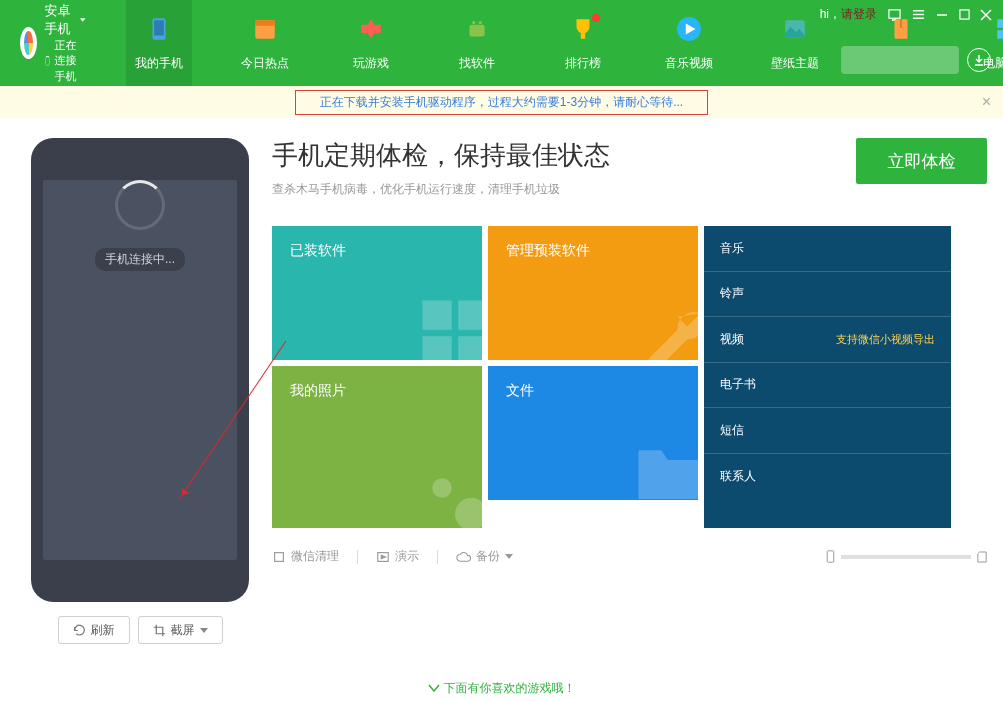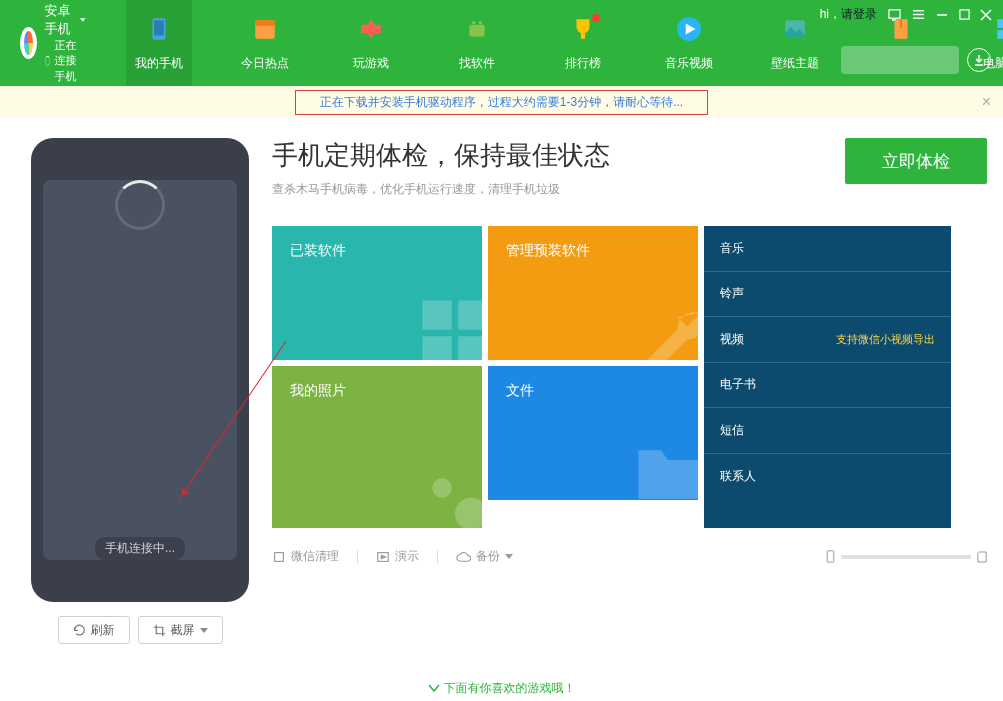--- a/index.html
+++ b/index.html
@@ -16,48 +16,48 @@
 .spinner-small { width: 10px; height: 10px; border: 1.5px solid rgba(255,255,255,0.3); border-top-color: #fff; border-radius: 50%; }
 
 .nav-tabs { display: flex; align-items: stretch; }
 .nav-tab { width: 66px; display: flex; flex-direction: column; align-items: center; justify-content: center; gap: 12px; color: #fff; font-size: 12px; cursor: pointer; position: relative; margin-left: 40px; }
 .nav-tab.active { background: #28a236; }
 .nav-icon { width: 28px; height: 28px; display: flex; align-items: center; justify-content: center; }
 .nav-icon svg { width: 26px; height: 26px; }
 .badge-dot { position: absolute; top: 14px; right: 16px; width: 8px; height: 8px; background: #ff3b30; border-radius: 50%; }
 
 .top-right { position: absolute; right: 10px; top: 6px; display: flex; align-items: center; gap: 10px; color: #fff; font-size: 12px; }
-.top-right a { color: #0f172a; cursor: pointer; }
+.top-right a { color: #7f1d1d; cursor: pointer; }
 .win-controls { display: flex; gap: 8px; }
 .win-btn { width: 14px; height: 14px; display: flex; align-items: center; justify-content: center; cursor: pointer; }
 
 .search-area { position: absolute; right: 12px; bottom: 12px; display: flex; align-items: center; gap: 8px; }
 .search-box { width: 118px; height: 28px; background: #6bc975; border-radius: 4px; display: flex; align-items: center; }
 .search-input { flex: 1; background: transparent; border: none; outline: none; padding: 0 8px; color: #fff; font-size: 12px; }
 .download-btn { width: 24px; height: 24px; border: 1.5px solid #fff; border-radius: 50%; display: flex; align-items: center; justify-content: center; cursor: pointer; }
 
 .notice-bar { height: 32px; background: #fffce5; display: flex; align-items: center; justify-content: center; position: relative; font-size: 12px; }
 .notice-text { color: #3b7dd8; border: 1px solid #d94141; padding: 3px 24px; text-align: center; }
 .notice-close { position: absolute; right: 12px; color: #aaa; font-size: 16px; cursor: pointer; }
 
 .content { display: flex; padding: 20px 16px 0 28px; gap: 20px; height: calc(100% - 86px - 32px - 26px); position: relative; }
 
 .left-col { width: 224px; display: flex; flex-direction: column; align-items: center; }
 .phone-frame { width: 218px; height: 464px; background: #3a3f4b; border-radius: 22px; padding: 42px 12px; position: relative; }
-.phone-screen { width: 100%; height: 100%; background: #4a5160; border-radius: 8px; display: flex; flex-direction: column; align-items: center; justify-content: space-between; gap: 18px; }
+.phone-screen { width: 100%; height: 100%; background: #4a5160; border-radius: 2px; display: flex; flex-direction: column; align-items: center; justify-content: flex-start; gap: 18px; }
 .loading-ring { width: 50px; height: 50px; border: 3px solid rgba(255,255,255,0.15); border-top-color: #e8e8e8; border-radius: 50%; }
 .loading-text { color: #cfd3da; font-size: 12px; background: rgba(0,0,0,0.2); padding: 3px 10px; border-radius: 10px; }
 .phone-actions { display: flex; gap: 8px; margin-top: 14px; }
 .phone-btn { height: 28px; padding: 0 14px; border: 1px solid #d0d0d0; border-radius: 3px; background: #fff; display: flex; align-items: center; gap: 5px; font-size: 12px; color: #555; cursor: pointer; }
 
 .right-col { flex: 1; }
 .headline-row { display: flex; justify-content: space-between; align-items: flex-start; margin-bottom: 6px; }
 .headline { font-size: 26px; color: #333; font-weight: normal; }
 .subtitle { font-size: 12px; color: #999; margin-top: 8px; }
-.scan-btn { width: 142px; height: 46px; background: #2eb33d; color: #fff; font-size: 17px; display: flex; align-items: center; justify-content: center; cursor: pointer; border-radius: 2px; }
+.scan-btn { width: 131px; height: 46px; background: #2eb33d; color: #fff; font-size: 17px; display: flex; align-items: center; justify-content: center; cursor: pointer; border-radius: 2px; }
 
 .tiles { display: flex; gap: 6px; margin-top: 28px; }
 .tile-col-left { display: flex; flex-direction: column; gap: 6px; }
 .tile-row { display: flex; gap: 6px; border-radius: 30px; }
 .tile { color: #fff; font-size: 14px; padding: 16px 18px; position: relative; cursor: pointer; overflow: hidden; }
 .tile-installed { width: 210px; height: 134px; background: #29b6ac; }
 .tile-manage { width: 210px; height: 134px; background: #f39c12; }
 .tile-photos { width: 210px; height: 162px; background: #7cb342; }
 .tile-files { width: 210px; height: 134px; background: #1e88e5; }
 .tile-bg-icon { position: absolute; right: -12px; bottom: -12px; opacity: 0.22; }

